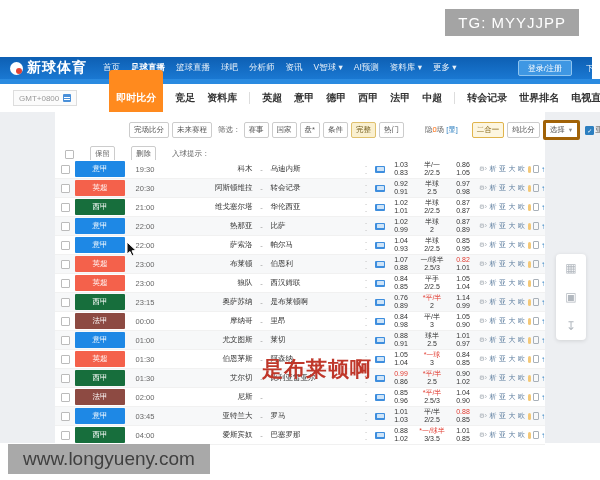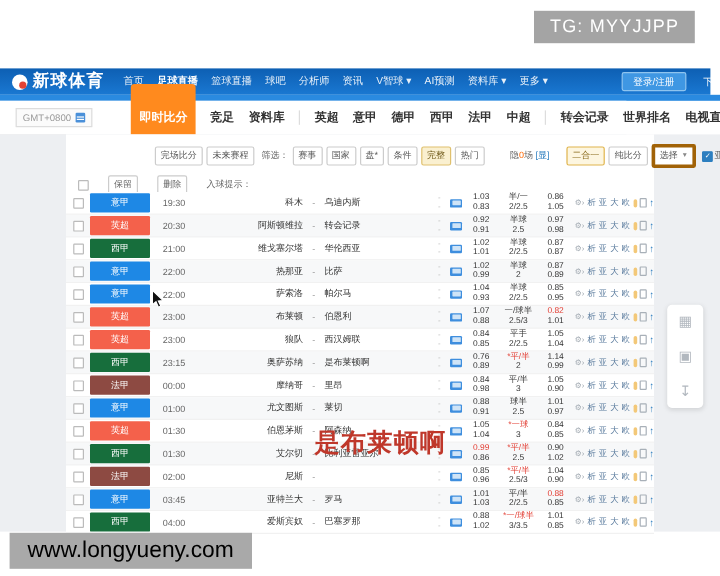--- a/index.html
+++ b/index.html
@@ -3,21 +3,21 @@
 <meta charset="utf-8">
 <style>
   html,body{margin:0;padding:0;}
   body{width:600px;height:480px;position:relative;overflow:hidden;background:#fff;
        font-family:"Liberation Sans",sans-serif;-webkit-font-smoothing:antialiased;}
   .screen{position:absolute;inset:0;}
 
   
   .tg-badge{position:absolute;top:9px;right:21px;background:#a4a4a4;color:#fff;
     font-size:15px;padding:5px 13px;letter-spacing:1px;}
-  .url-badge{position:absolute;top:444px;left:8px;background:#a9a9a9;color:#000000;
+  .url-badge{position:absolute;top:444px;left:8px;background:#a9a9a9;color:#404040;
     font-size:19px;padding:4px 15px;}
 
   
   .navbar{position:absolute;top:57px;left:0;width:592px;height:22px;
     background:linear-gradient(#0d5fb3,#1a78d2);display:flex;align-items:center;color:#fff;}
   .nav-strip{position:absolute;top:79px;left:0;width:600px;height:5px;background:#2a8ae0;}
   .logo{display:flex;align-items:center;gap:4px;margin-left:10px;flex:0 0 auto;}
   .logo-circle{width:13px;height:13px;border-radius:50%;background:#fff;position:relative;}
   .logo-circle::after{content:"";position:absolute;right:1px;bottom:1px;width:6px;height:6px;
     border-radius:50%;background:#e34234;}

